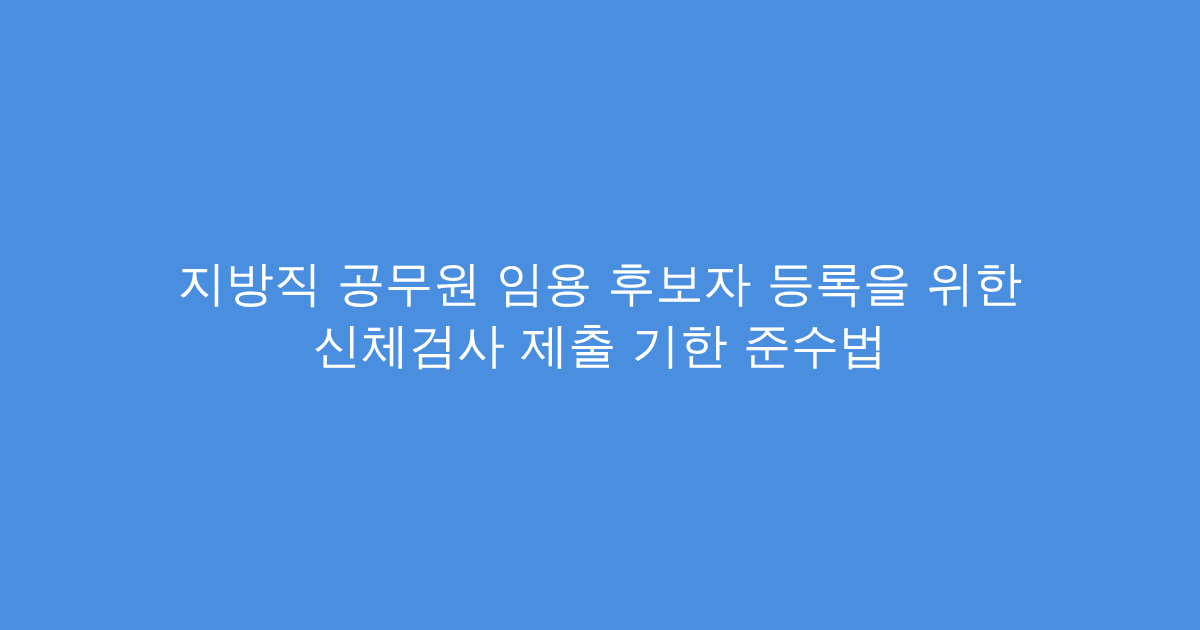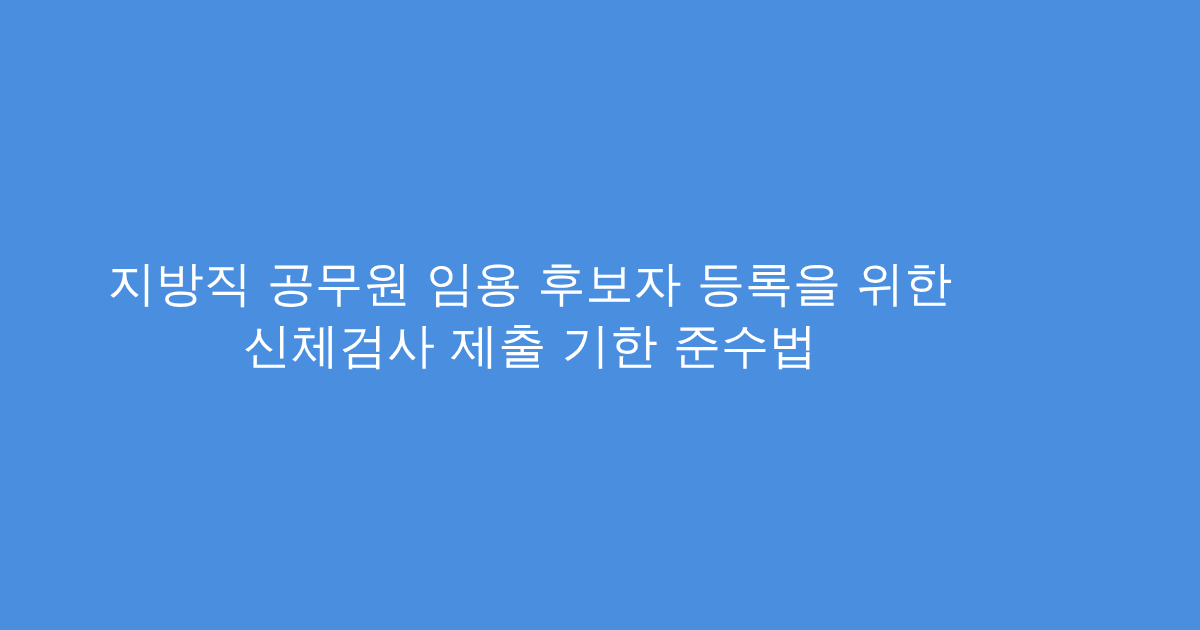--- a/index.html
+++ b/index.html
@@ -16,20 +16,21 @@
   }
 
   .og-card {
     position: relative;
     box-sizing: border-box;
     width: 1200px;
     height: 630px;
     background-color: #4a8ee0;
     display: flex;
     align-items: center;
+    justify-content: center;
     overflow: hidden;
   }
 
   .title-block {
     width: 1060px;
     padding: 0 20px;
     box-sizing: border-box;
     display: flex;
     align-items: center;
     justify-content: center;

